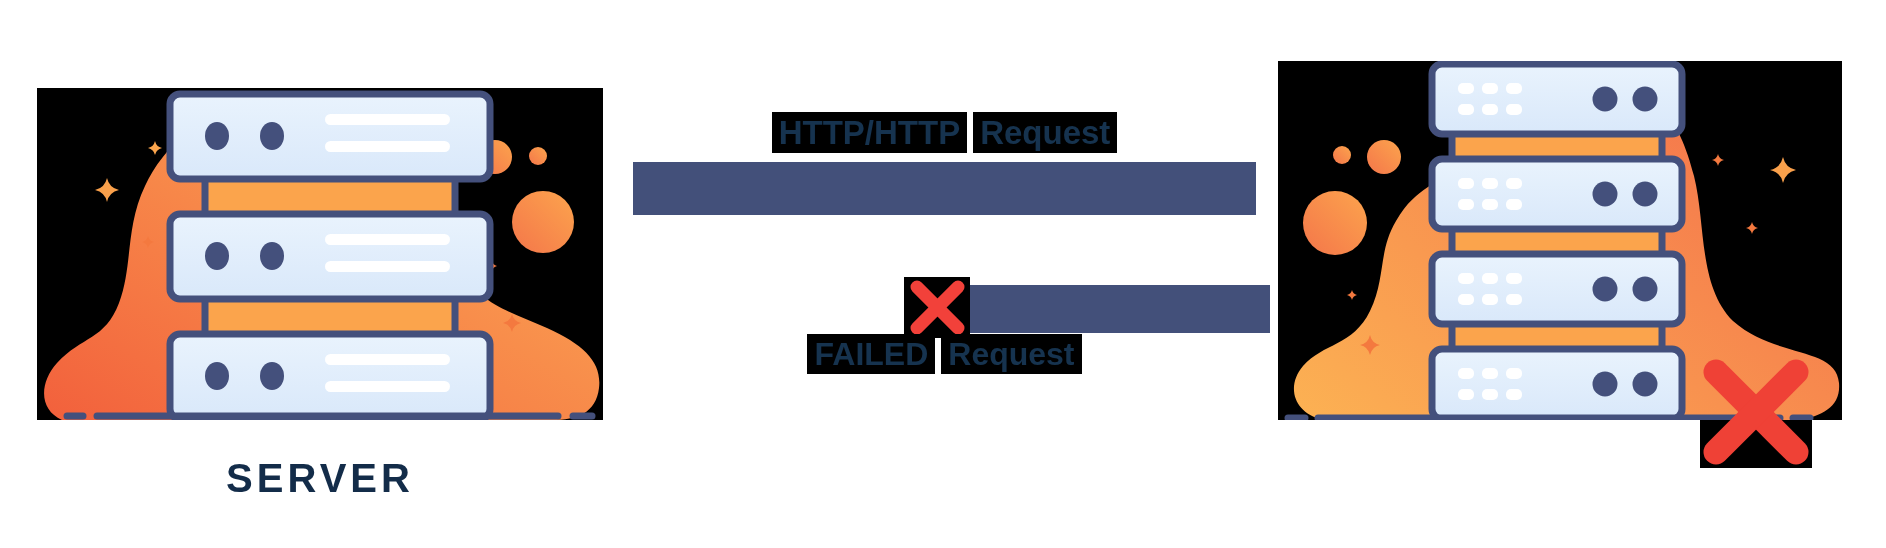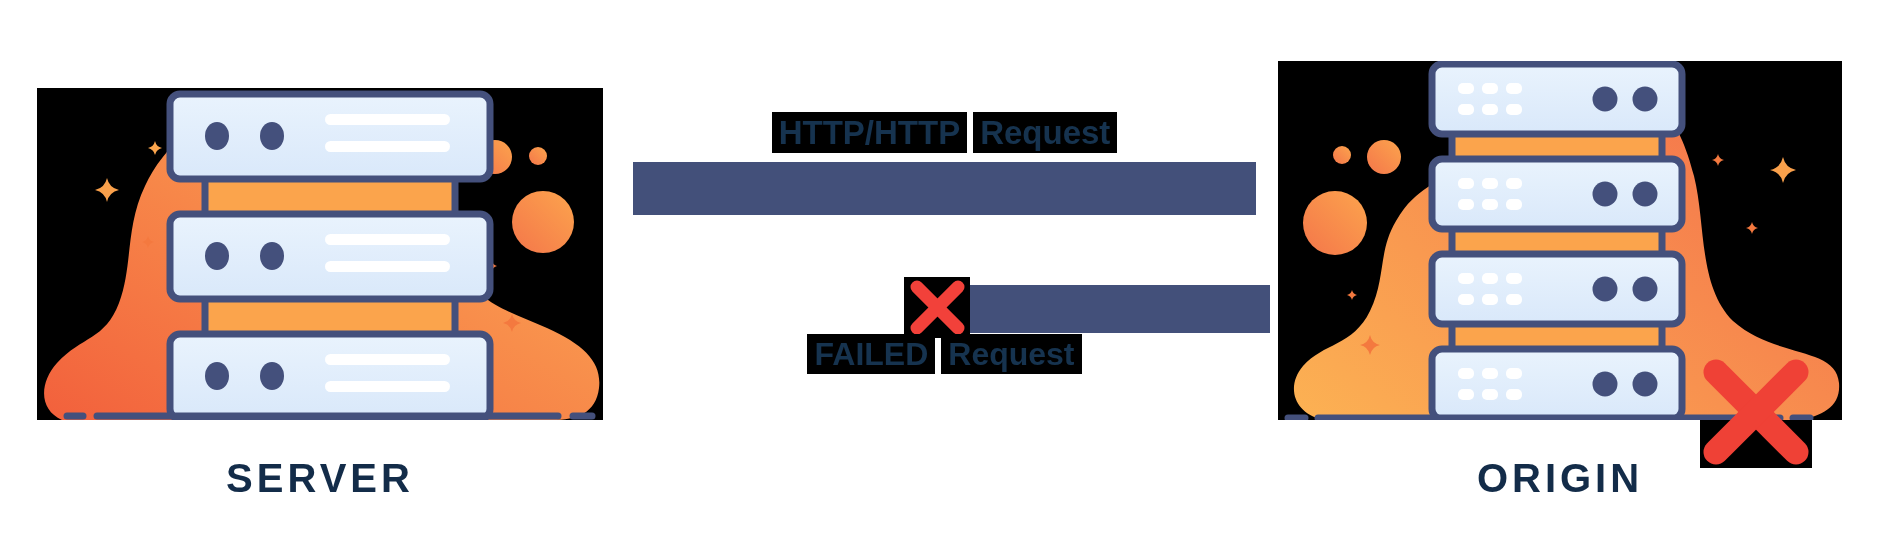--- a/index.html
+++ b/index.html
@@ -233,15 +233,14 @@
     </svg>
   </div>
 
   <div class="arrow-bar bar-failed"></div>
 
   <div class="flow-text row-failed">
     <span class="seg b" style="margin-right: 6px;">FAILED</span><span class="seg">Request</span>
   </div>
 
   <div class="stack-label label-server">SERVER</div>
-  <div class="stack-label label-origin">ORIGIN</div>
 
 </div>
 
 </body></html>

